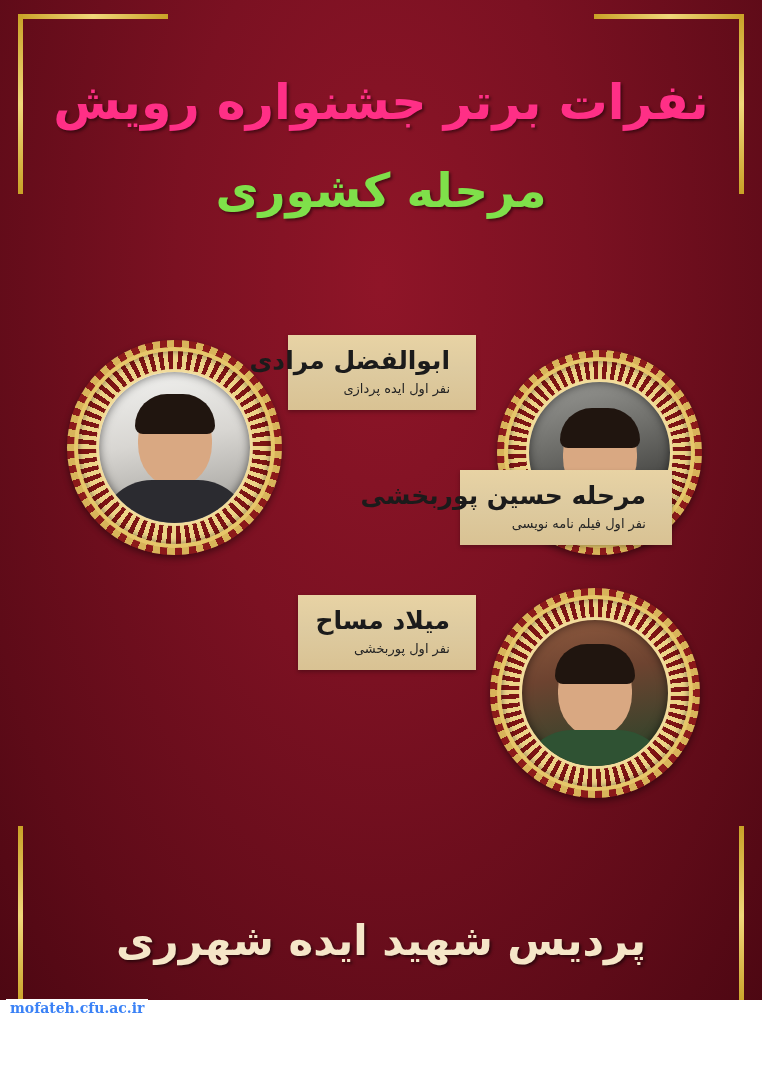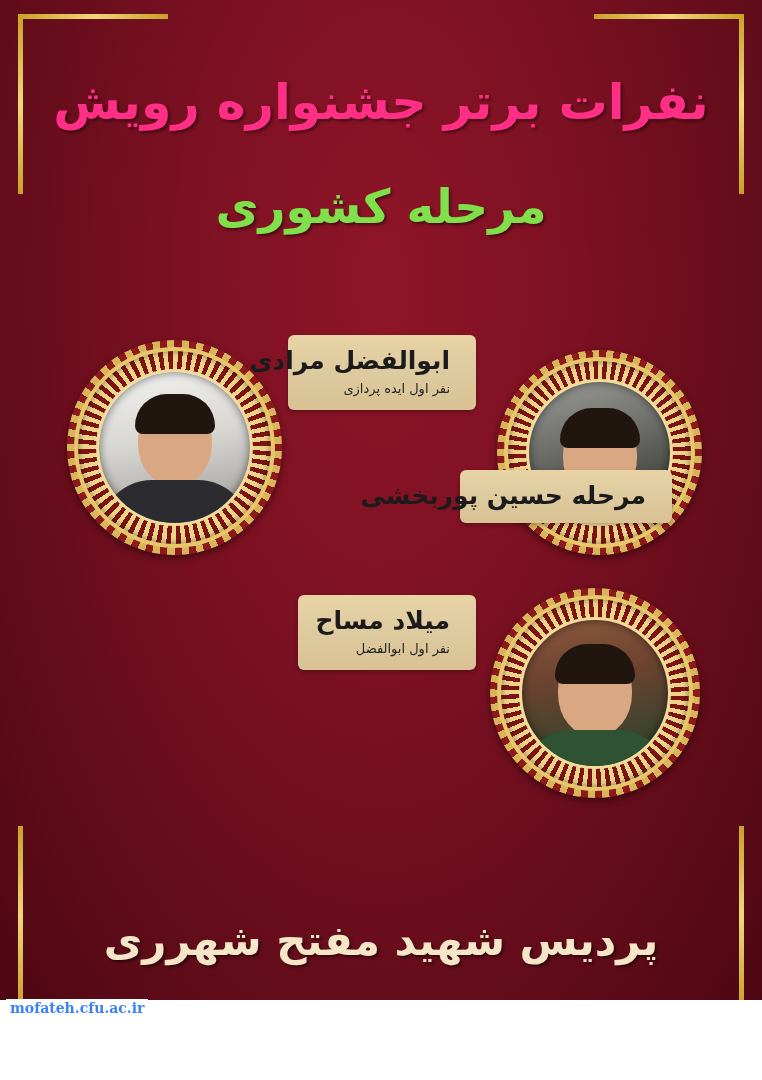--- a/index.html
+++ b/index.html
@@ -42,35 +42,35 @@
   .title-line1 {
     color: #ff2f86;
     font-size: 49px;
     font-weight: bold;
     line-height: 1.25;
     text-shadow: 2px 2px 3px rgba(0,0,0,0.45);
     letter-spacing: 0px;
     direction: rtl;
   }
   .title-line2 {
-    margin-top: 46px;
+    margin-top: 30px;
     color: #7fe04a;
     font-size: 47px;
     font-weight: bold;
     line-height: 1.2;
     text-shadow: 2px 2px 3px rgba(0,0,0,0.45);
     direction: rtl;
   }
 
   
   .plaque {
     position: absolute;
     background: linear-gradient(180deg,#e8d3a4 0%, #decbA0 45%, #d9c293 100%);
     background-color: #e3d0a6;
-    border-radius: 6px;
+    border-radius: 0;
     padding: 10px 26px 12px 26px;
     text-align: right;
     direction: rtl;
     box-shadow: 0 2px 4px rgba(0,0,0,0.28);
     margin-left: 44px;
   }
   .plaque .pname {
     color: #1b1b1b;
     font-size: 25px;
     font-weight: bold;
@@ -227,25 +227,26 @@
     </div>
   </div>
 
   <div class="plaque p1">
     <div class="pname">ابوالفضل مرادی</div>
     <div class="prole">نفر اول ایده پردازی</div>
   </div>
 
   <div class="plaque p2">
     <div class="pname">مرحله حسین پوربخشی</div>
+    <div class="prole">نفر اول فیلم نامه نویسی</div>
   </div>
 
   <div class="plaque p3">
     <div class="pname">میلاد مساح</div>
-    <div class="prole">نفر اول ابوالفضل</div>
-  </div>
-
-  <div class="footer-text">پردیس شهید مفتح شهرری</div>
+    <div class="prole">نفر اول پوربخشی</div>
+  </div>
+
+  <div class="footer-text">پردیس شهید ایده شهرری</div>
 
   <div class="white-strip"></div>
   <div class="site-url">mofateh.cfu.ac.ir</div>
 
 </div>
 
 </body></html>

